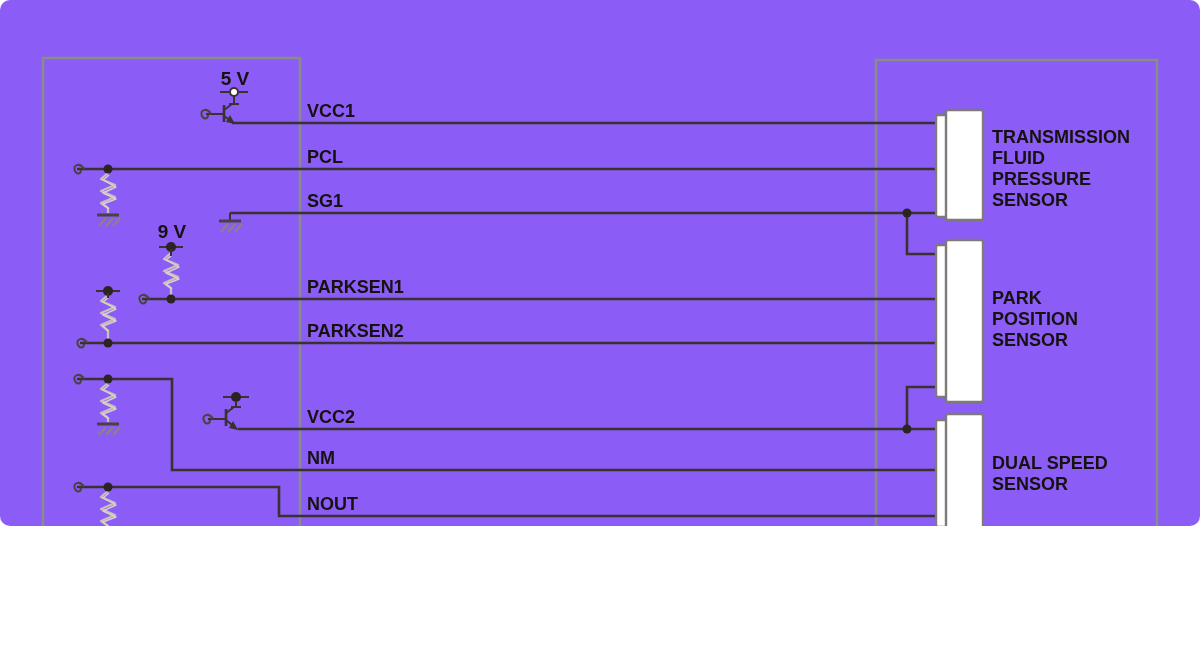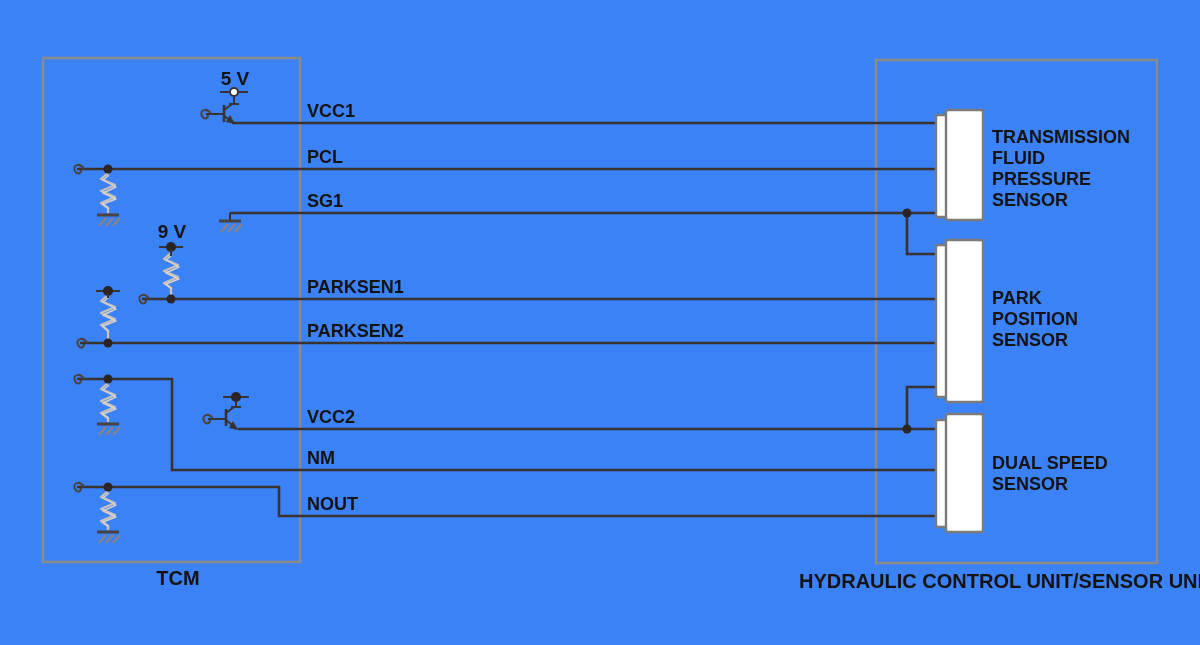--- a/index.html
+++ b/index.html
@@ -1,18 +1,18 @@
 <!DOCTYPE html>
 <html><head>
 <meta charset="utf-8">
 <style>
   html,body { margin:0; padding:0; background:#ffffff; }
   #stage {
-    position:relative; width:1200px; height:645px; background:#3b82f6;
-    overflow:hidden; font-family:"Liberation Sans", sans-serif;
+    position:relative; width:1200px; height:526px; background:#8b5cf6;
+    overflow:hidden; font-family:"Liberation Sans", sans-serif;border-radius:10px;
   }
   svg text { fill:#151210; }
   .sig          { font:bold 18px "Liberation Sans", sans-serif; }
   .sensor-line  { font:bold 18px "Liberation Sans", sans-serif; }
   .module-label { font:bold 20px "Liberation Sans", sans-serif; }
   .supply-label { font:bold 19px "Liberation Sans", sans-serif; }
   .wire    { stroke:#3a3231; stroke-width:2.6; fill:none; }
   .thin    { stroke:#3a3231; stroke-width:2;   fill:none; }
   .module  { stroke:#8b8b8b; stroke-width:2.6; fill:none; }
   .conn    { stroke:#7d7a78; stroke-width:2.4; fill:#ffffff; }

